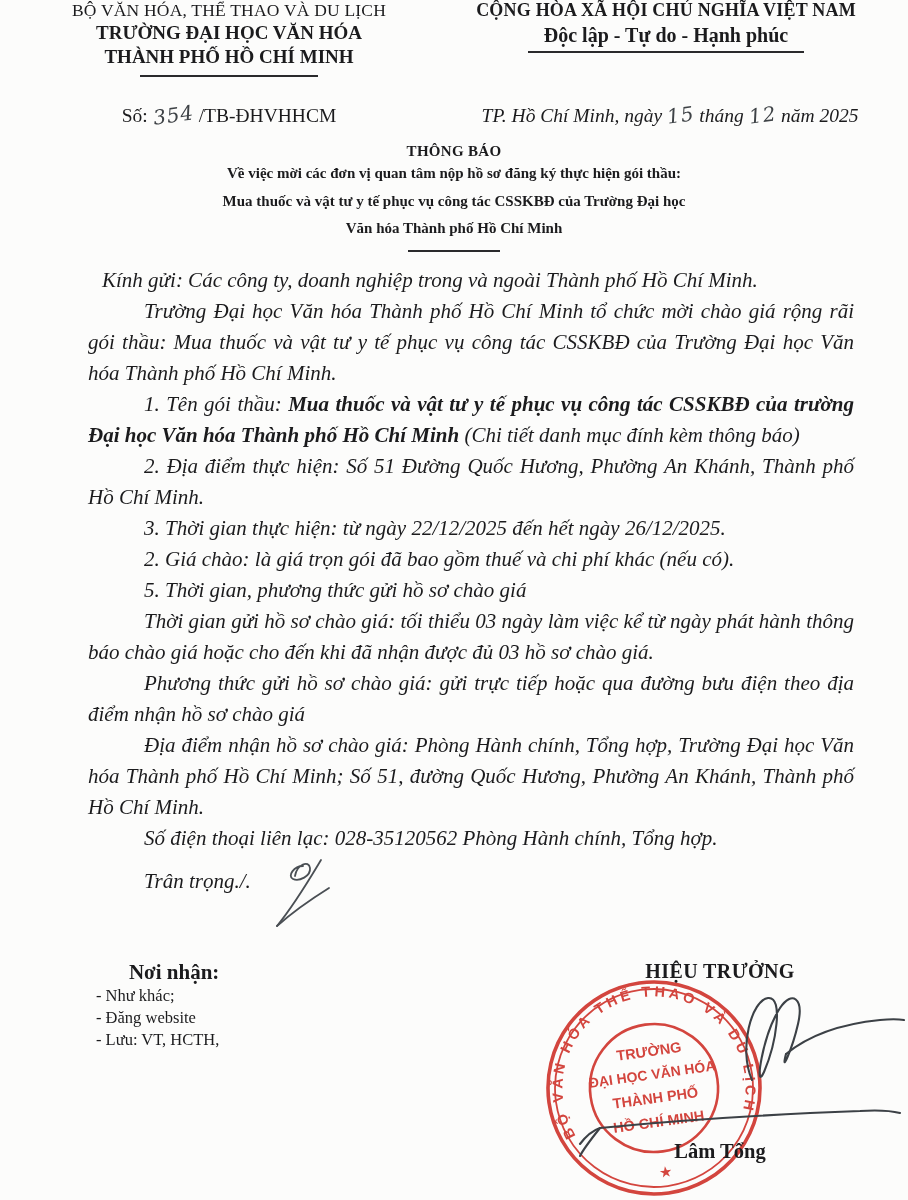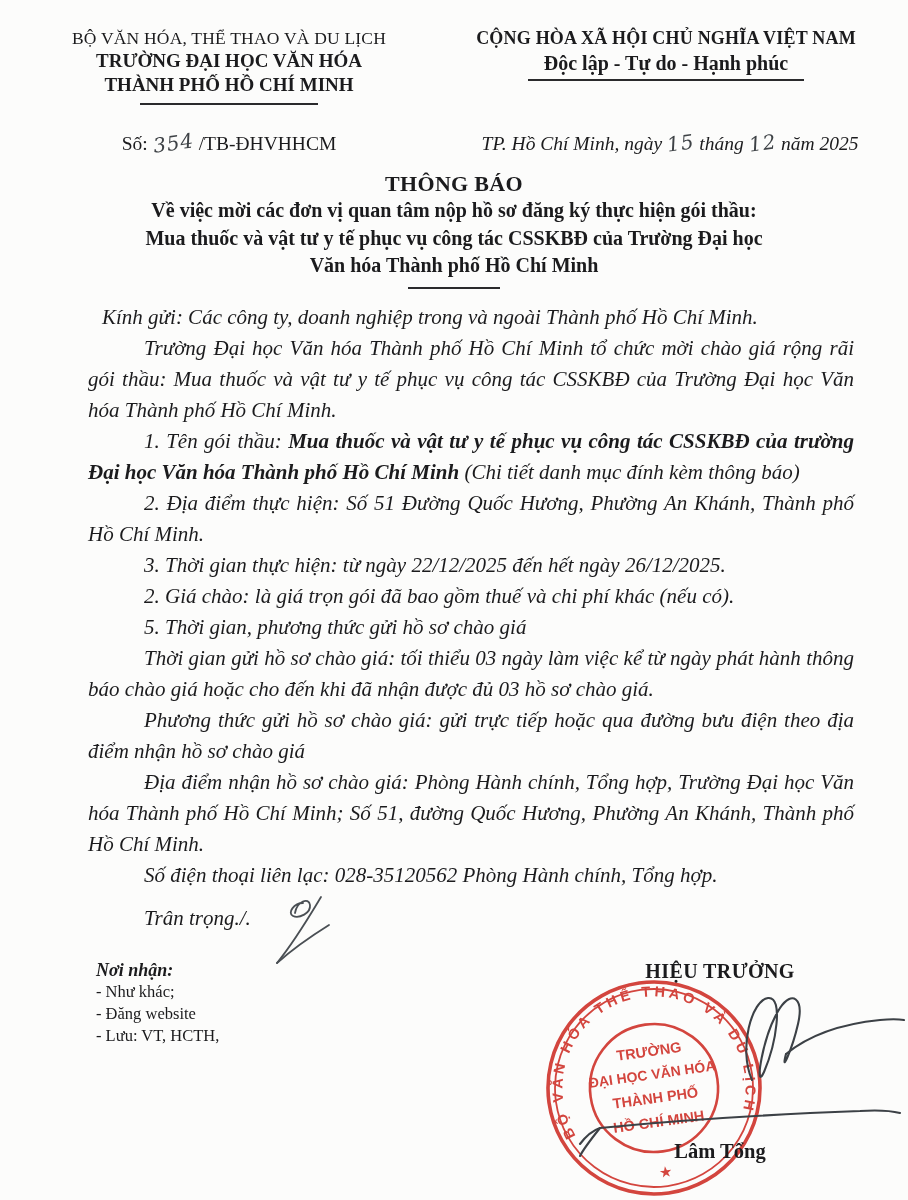--- a/index.html
+++ b/index.html
@@ -2,50 +2,50 @@
 <html><head>
 <meta charset="utf-8">
 <style>
   html,body{margin:0;padding:0;background:#e8e8e8;}
   .page{
     width:908px;height:1200px;margin:0 auto;background:#fcfcfb;
     position:relative;overflow:hidden;
     font-family:"Liberation Serif", serif;color:#1b1b1d;
   }
   
-  .hdr{display:flex;padding-top:28px;}
+  .hdr{display:flex;}
   .hdr-left{width:438px;text-align:center;padding-left:20px;box-sizing:border-box;}
   .hdr-right{flex:1;text-align:center;padding-right:14px;}
   .hdr-left .l1{font-size:17.5px;letter-spacing:.2px;}
   .hdr-left .l2,.hdr-left .l3{font-size:19px;font-weight:bold;line-height:24px;}
   .hdr-right .l1{font-size:18px;font-weight:bold;letter-spacing:.2px;}
   .hdr-right .l2{font-size:20px;font-weight:bold;margin-top:3px;}
   .rule{border-bottom:2px solid #2a2a2c;height:0;margin:6px auto 0;}
   .rule-left{width:178px;}
   .rule-right{width:276px;margin-top:4px;}
   
   .refrow{display:flex;margin-top:26px;}
   .ref{width:438px;text-align:center;font-size:19.5px;padding-left:20px;box-sizing:border-box;}
   .dateline{flex:1;text-align:center;font-style:italic;font-size:19.5px;padding-right:6px;}
   .hand{font-family:"DejaVu Serif", serif;font-style:italic;color:#3e4246;
         display:inline-block;transform:rotate(-8deg);font-size:20px;letter-spacing:1px;}
   
   .titleblock{text-align:center;margin-top:16px;}
-  .titleblock .h{font-size:22px;font-weight:bold;letter-spacing:.3px;}
-  .titleblock .s{font-size:20px;font-weight:bold;line-height:27.5px;}
+  .titleblock .h{font-size:15px;font-weight:bold;letter-spacing:.3px;}
+  .titleblock .s{font-size:15px;font-weight:bold;line-height:27.5px;}
   .rule-title{width:92px;border-bottom:2.5px solid #2a2a2c;margin:7px auto 0;}
   
   .body{margin:13px 54px 0 88px;font-size:21px;line-height:31px;text-align:justify;}
   .body p{margin:0;text-indent:56px;font-style:italic;}
   .body p.salut{text-indent:14px;}
   .closing-line{margin-top:0;}
   .paraph-svg{vertical-align:-46px;margin-left:10px;}
   
   .recipients{position:absolute;left:96px;top:960px;}
-  .recipients .head{font-size:18px;font-weight:bold;font-style:italic;}
+  .recipients .head{font-size:21px;font-weight:bold;text-align:right;}
   .recipients .it{font-size:16.5px;line-height:22px;}
   .sig-title{position:absolute;left:595px;top:960px;width:250px;text-align:center;
              font-size:20px;font-weight:bold;letter-spacing:.4px;}
   .signer{position:absolute;left:620px;top:1140px;width:200px;text-align:center;
           font-size:20.5px;font-weight:bold;}
   .seal-wrap{position:absolute;left:538px;top:972px;width:232px;height:232px;}
   .ink-wrap{position:absolute;left:540px;top:948px;width:368px;height:250px;pointer-events:none;}
 </style>
 </head>
 <body>

